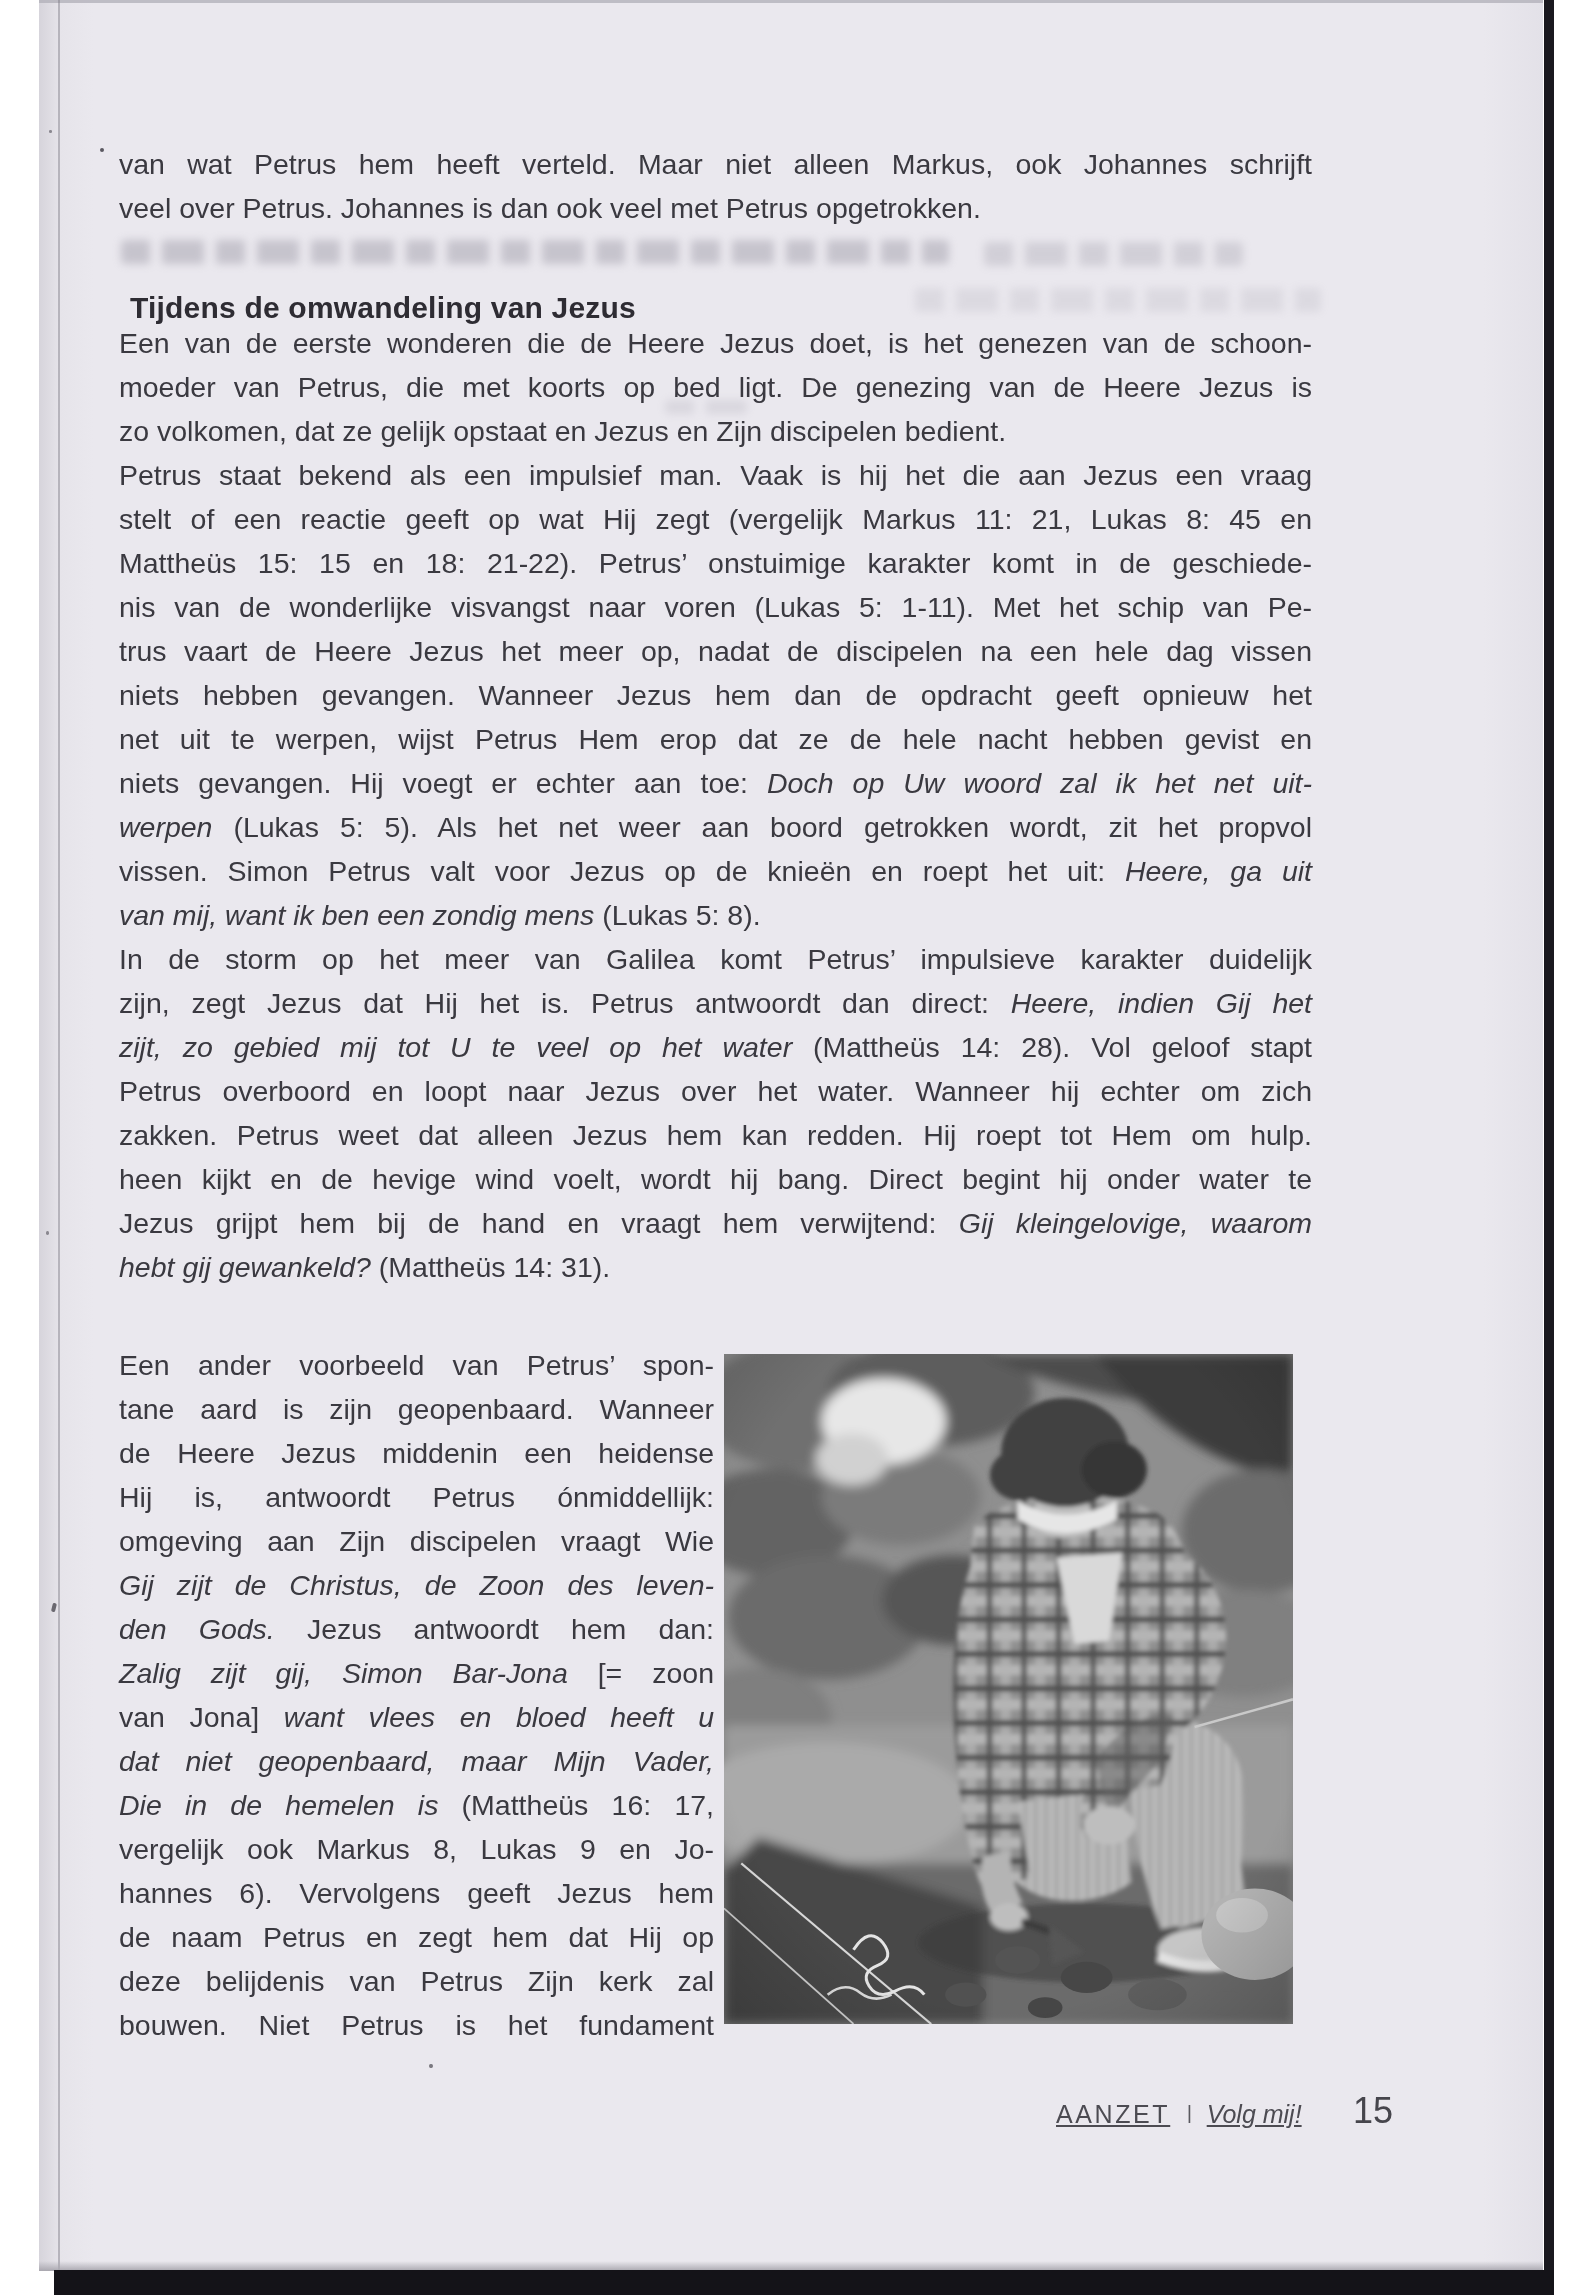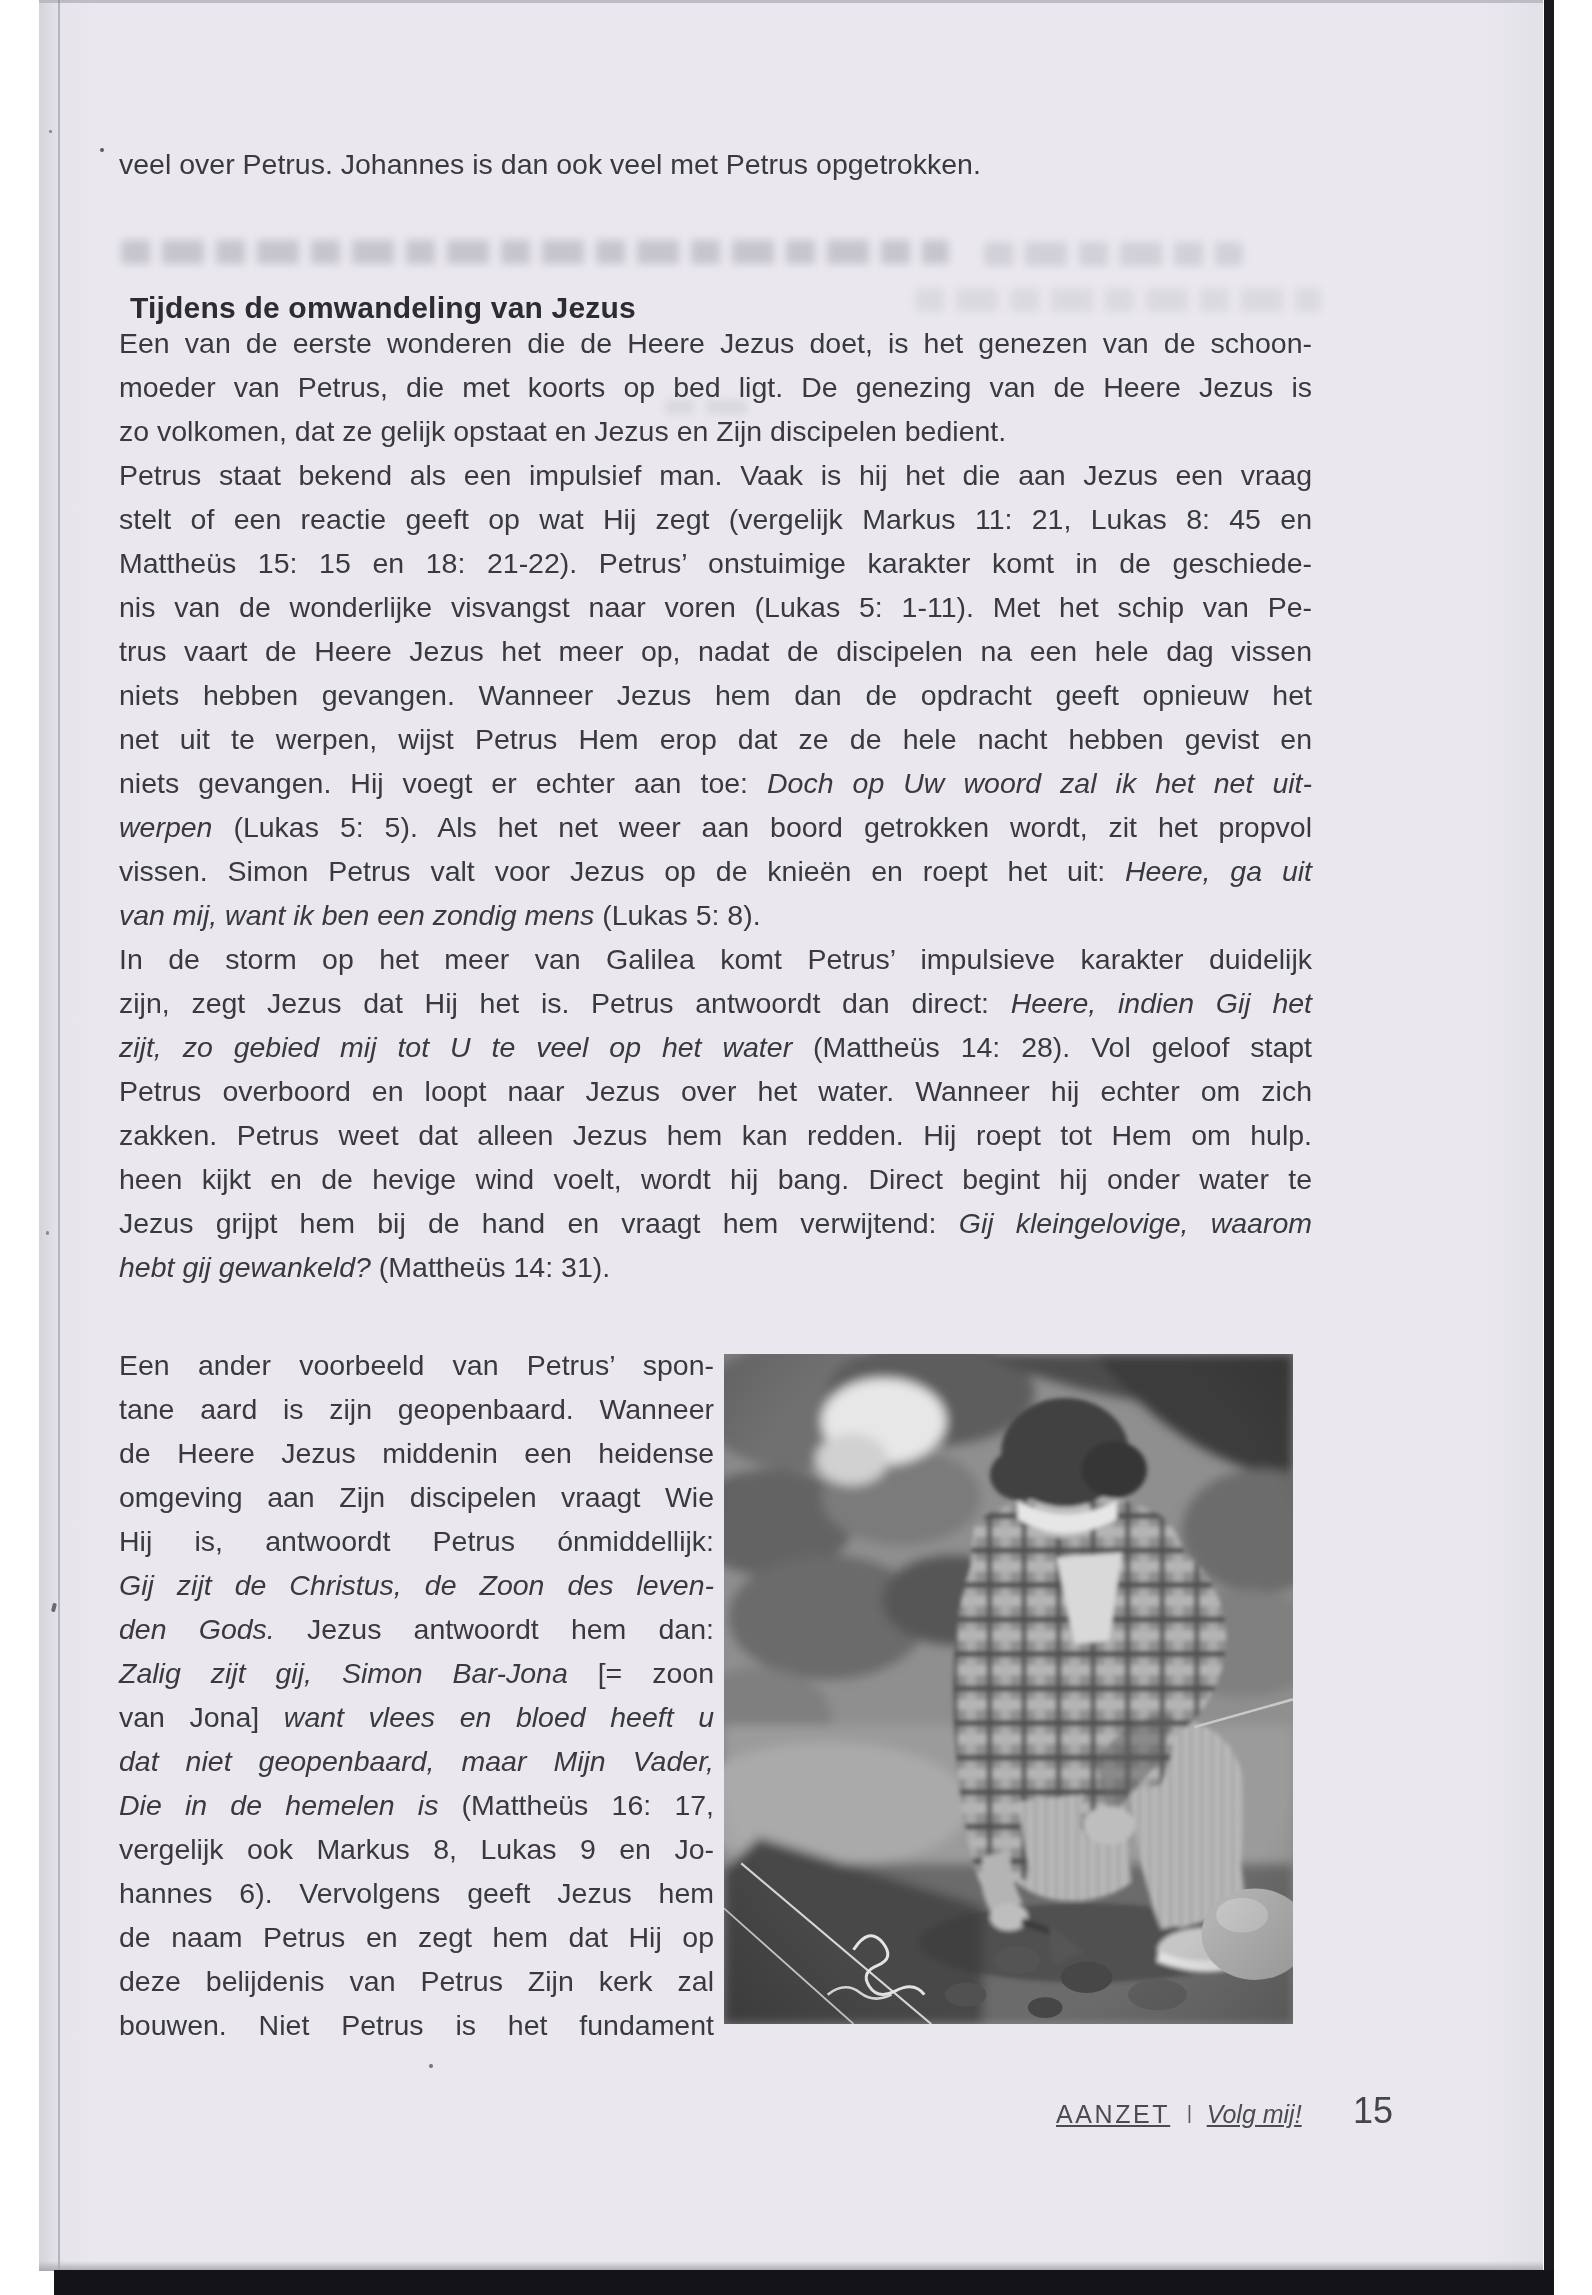--- a/index.html
+++ b/index.html
@@ -59,20 +59,21 @@
   <div class="page">
     <div class="page-top-line"></div>
     <div class="edge-line"></div>
 
     <div class="smudge sm1"></div>
     <div class="smudge sm2"></div>
     <div class="smudge sm3"></div>
     <div class="smudge sm4"></div>
 
     <div class="textblock intro">
+        <div class="line just"><span>van wat Petrus hem heeft verteld. Maar niet alleen Markus, ook Johannes schrijft</span></div>
         <div class="line"><span>veel over Petrus. Johannes is dan ook veel met Petrus opgetrokken.</span></div>
       </div>
 
     <h2 class="heading">Tijdens de omwandeling van Jezus</h2>
 
     <div class="textblock mainblock">
         <div class="line just"><span>Een van de eerste wonderen die de Heere Jezus doet, is het genezen van de schoon-</span></div>
         <div class="line just"><span>moeder van Petrus, die met koorts op bed ligt. De genezing van de Heere Jezus is</span></div>
         <div class="line"><span>zo volkomen, dat ze gelijk opstaat en Jezus en Zijn discipelen bedient.</span></div>
         <div class="line just"><span>Petrus staat bekend als een impulsief man. Vaak is hij het die aan Jezus een vraag</span></div>
@@ -93,22 +94,22 @@
         <div class="line just"><span>zakken. Petrus weet dat alleen Jezus hem kan redden. Hij roept tot Hem om hulp.</span></div>
         <div class="line just"><span>heen kijkt en de hevige wind voelt, wordt hij bang. Direct begint hij onder water te</span></div>
         <div class="line just"><span>Jezus grijpt hem bij de hand en vraagt hem verwijtend: </span><span class="it">Gij kleingelovige, waarom</span></div>
         <div class="line"><span class="it">hebt gij gewankeld?</span><span> (Mattheüs 14: 31).</span></div>
       </div>
 
     <div class="textblock colblock">
         <div class="line just"><span>Een ander voorbeeld van Petrus’ spon-</span></div>
         <div class="line just"><span>tane aard is zijn geopenbaard. Wanneer</span></div>
         <div class="line just"><span>de Heere Jezus middenin een heidense</span></div>
+        <div class="line just"><span>Hij is, antwoordt Petrus ónmiddellijk:</span></div>
         <div class="line just"><span>omgeving aan Zijn discipelen vraagt Wie</span></div>
-        <div class="line just"><span>Hij is, antwoordt Petrus ónmiddellijk:</span></div>
         <div class="line just"><span class="it">Gij zijt de Christus, de Zoon des leven-</span></div>
         <div class="line just"><span class="it">den Gods.</span><span> Jezus antwoordt hem dan:</span></div>
         <div class="line just"><span class="it">Zalig zijt gij, Simon Bar-Jona</span><span> [= zoon</span></div>
         <div class="line just"><span>van Jona] </span><span class="it">want vlees en bloed heeft u</span></div>
         <div class="line just"><span class="it">dat niet geopenbaard, maar Mijn Vader,</span></div>
         <div class="line just"><span class="it">Die in de hemelen is</span><span> (Mattheüs 16: 17,</span></div>
         <div class="line just"><span>vergelijk ook Markus 8, Lukas 9 en Jo-</span></div>
         <div class="line just"><span>hannes 6). Vervolgens geeft Jezus hem</span></div>
         <div class="line just"><span>de naam Petrus en zegt hem dat Hij op</span></div>
         <div class="line just"><span>deze belijdenis van Petrus Zijn kerk zal</span></div>

